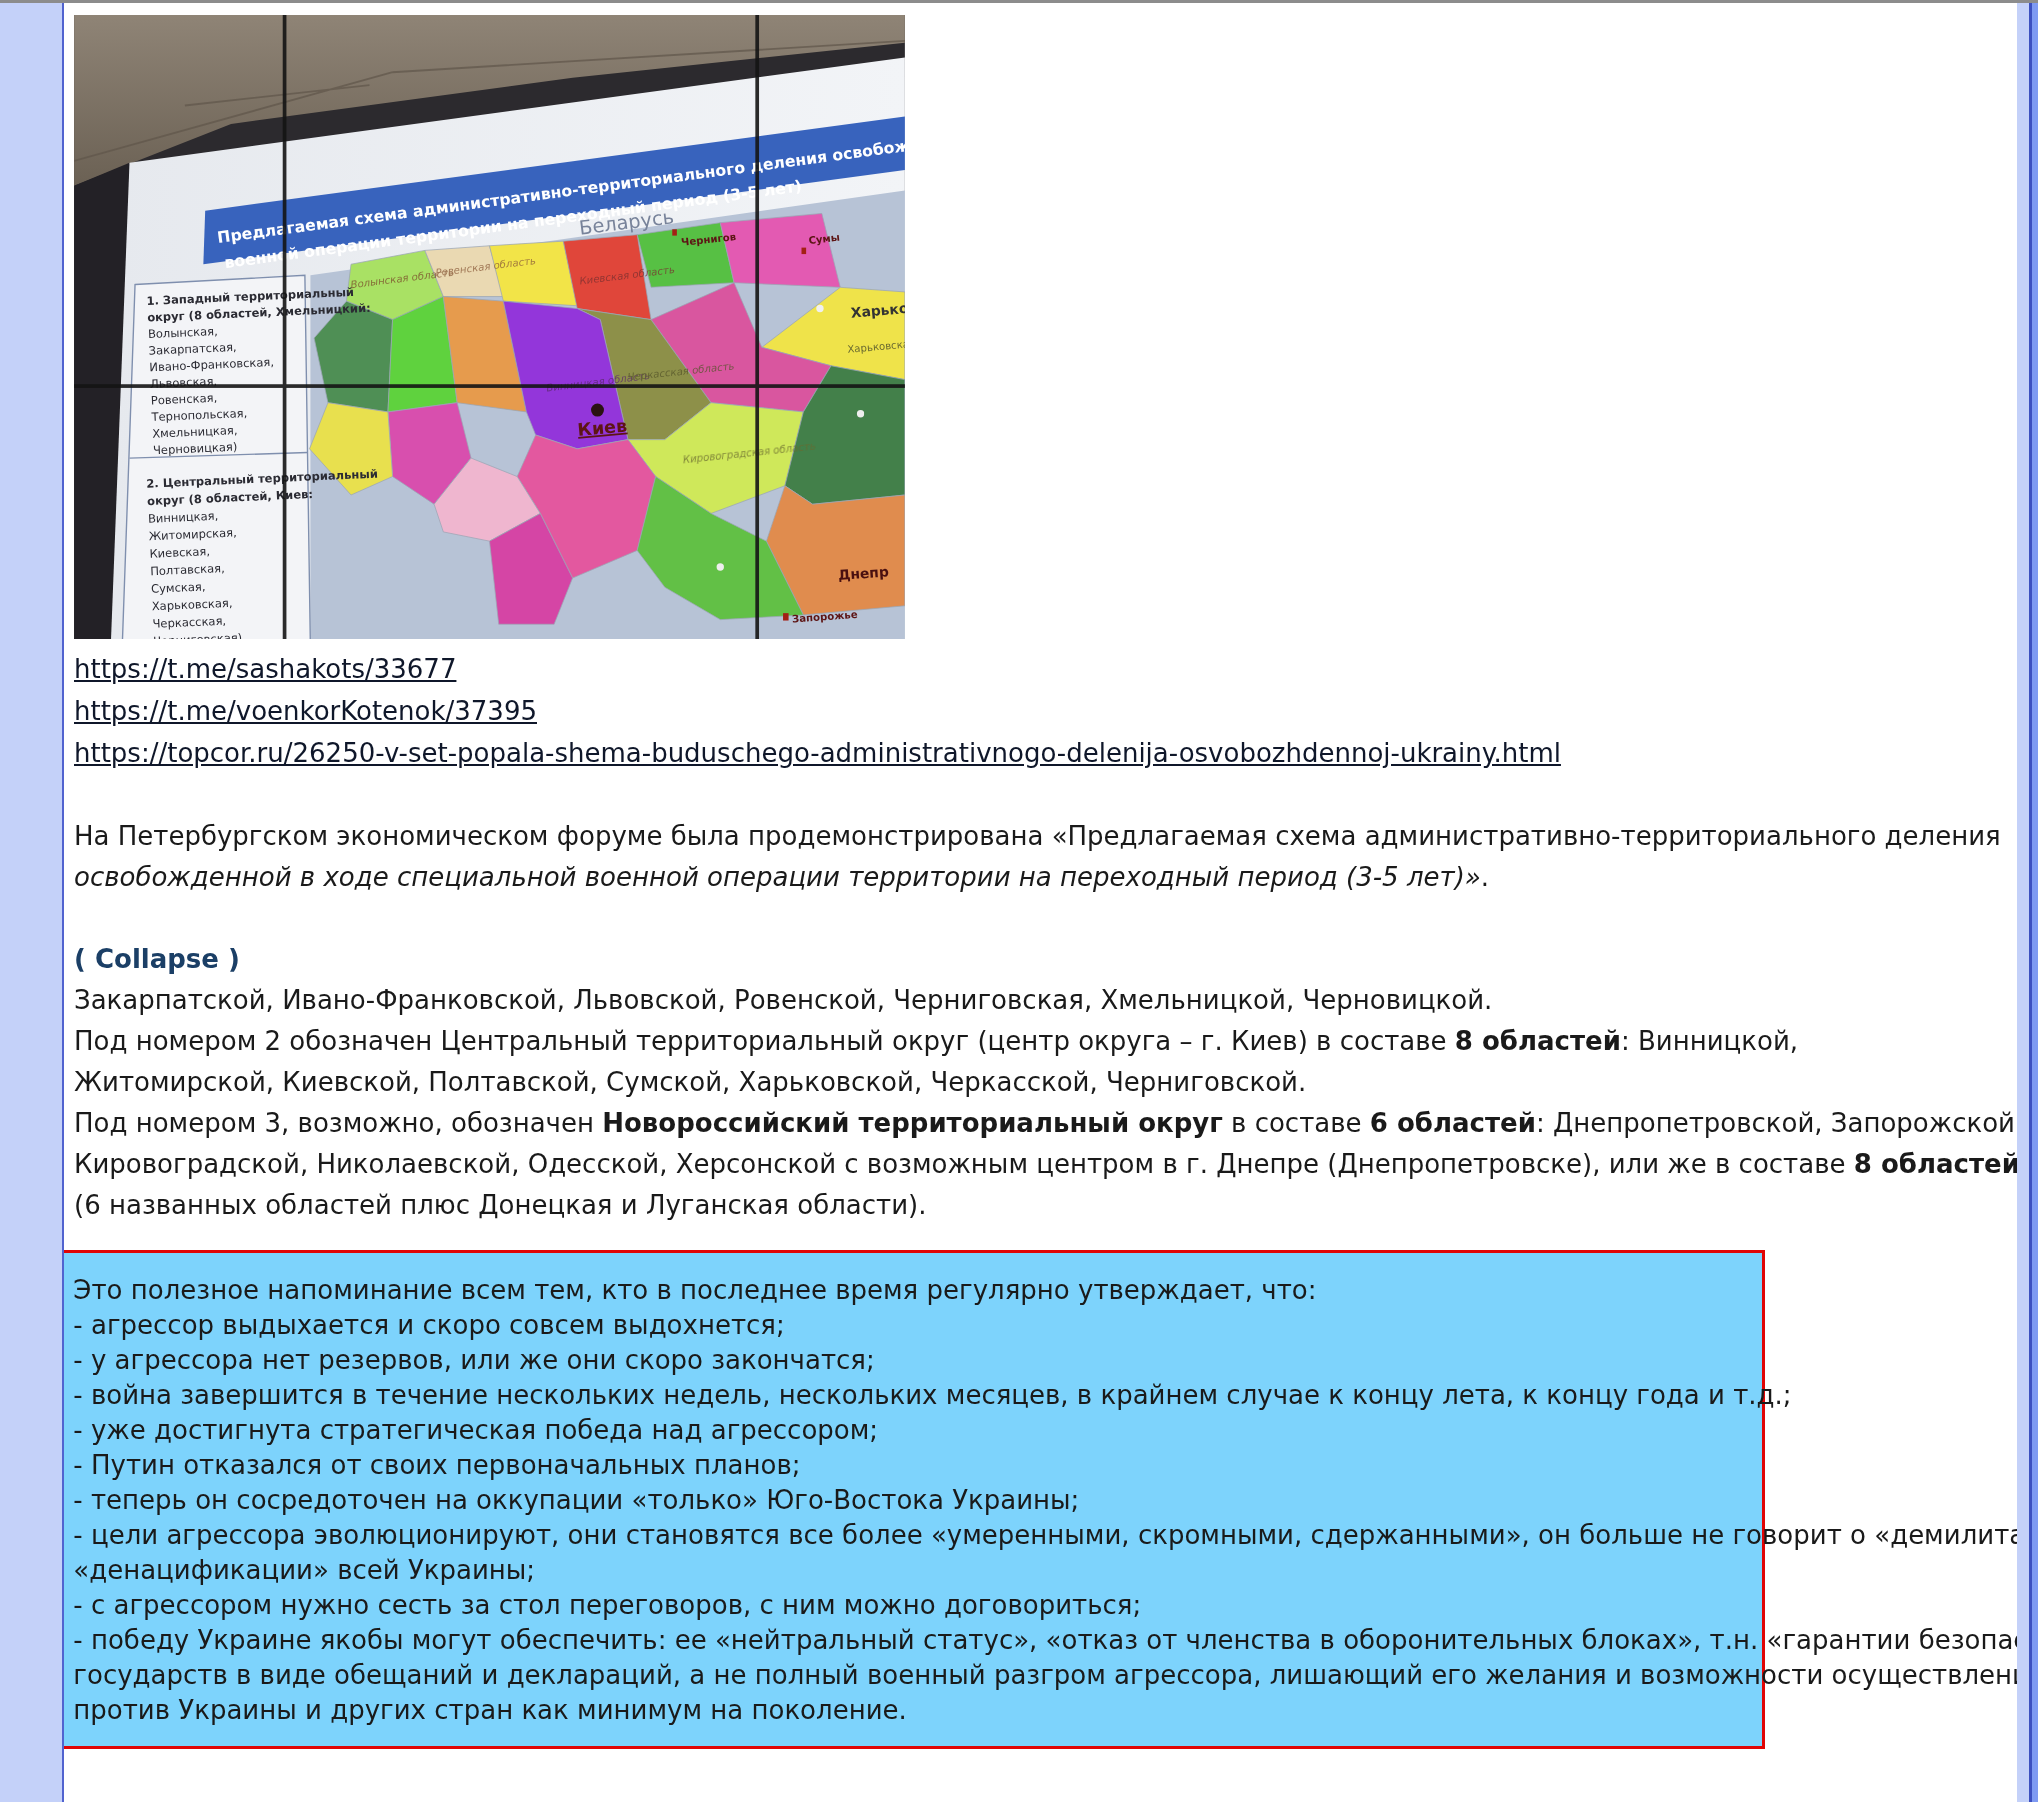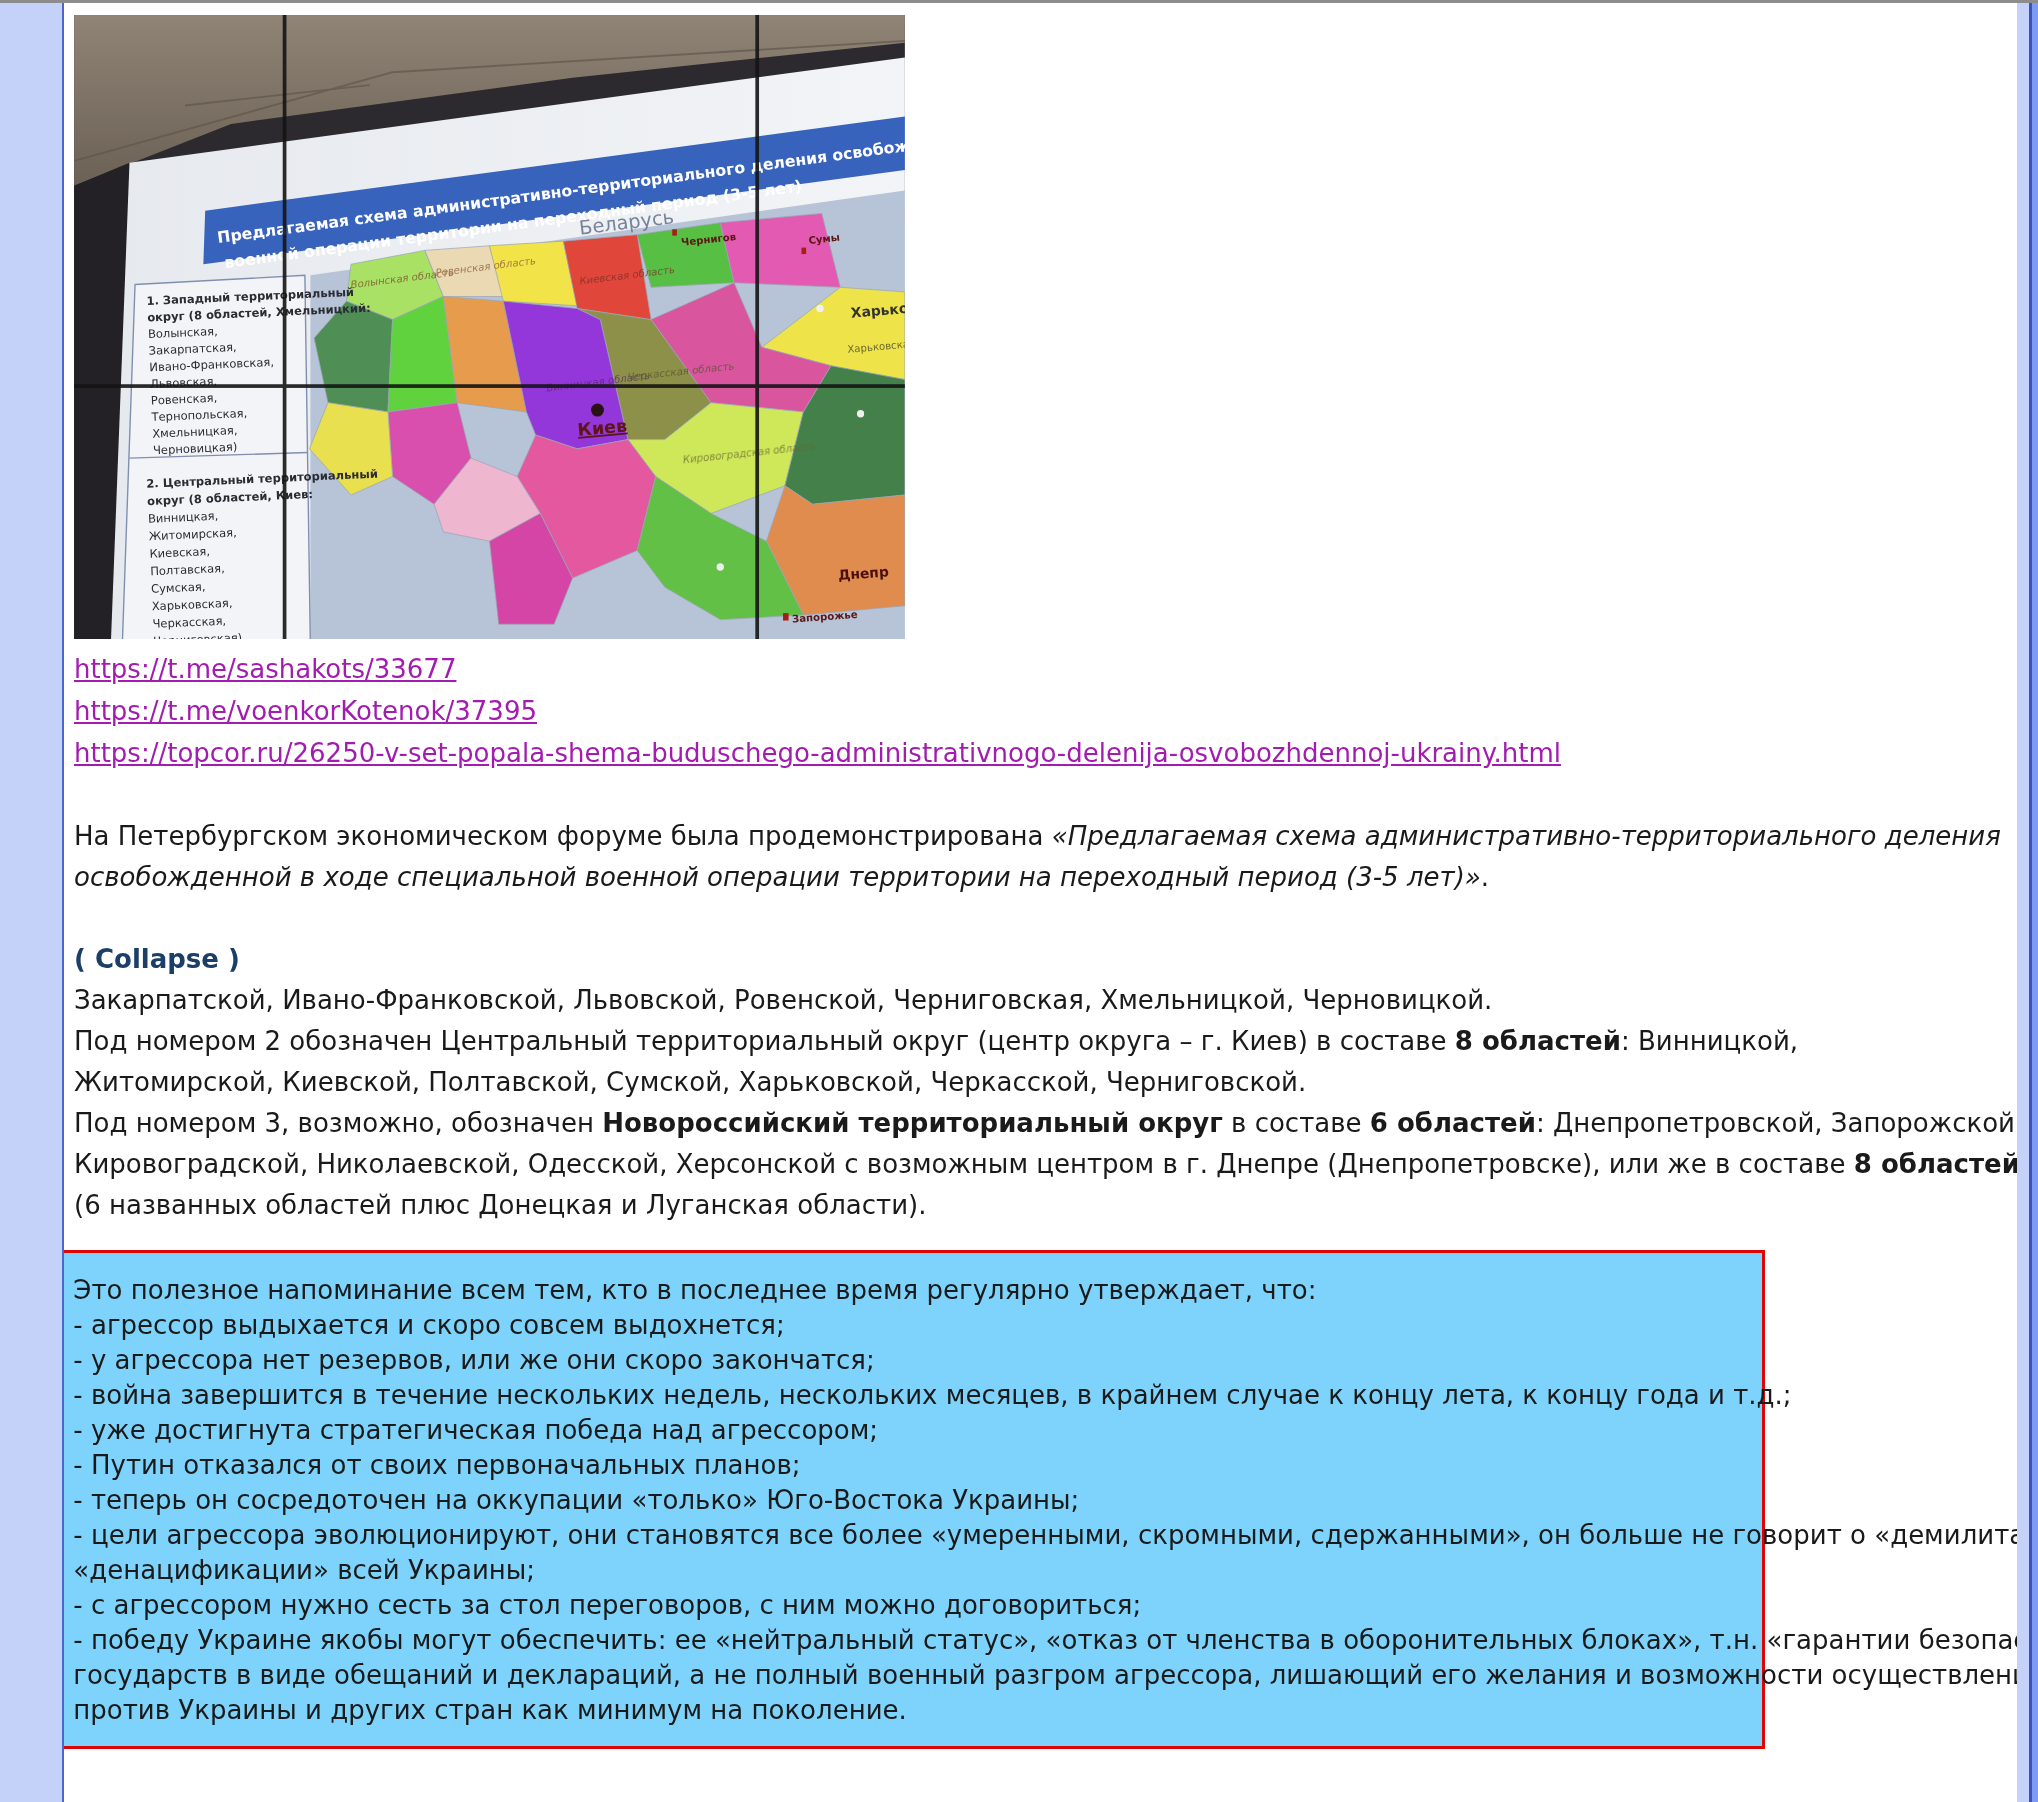--- a/index.html
+++ b/index.html
@@ -18,21 +18,21 @@
   .fr-line{width:2.8px;background:#3c50c0;}
   .fr-mid{flex:1;background:#7e9af2;}
 
   .content{margin-left:74px;width:1695px;}
 
   .photo{margin-top:14.8px;line-height:0;}
   .photo svg{display:block;}
   .svgtxt{font-family:"DejaVu Sans","Liberation Sans",sans-serif;}
 
   .links{margin-top:9.2px;font-size:26px;line-height:42px;}
-  .links a{color:#a21caf;text-decoration:underline;display:block;width:max-content;}
+  .links a{color:#0f172a;text-decoration:underline;display:block;width:max-content;}
 
   .intro{margin-top:42px;font-size:26px;line-height:41px;}
   .intro div{white-space:nowrap;}
 
   .districts{margin-top:41px;font-size:26px;line-height:41px;}
   .collapse-link{font-weight:bold;color:#1b3f66;cursor:pointer;width:max-content;}
   .seg-lines div{white-space:nowrap;}
 
   .redbox{
     margin:24px 0 0 -15.7px;
@@ -183,21 +183,21 @@
     </svg>
   </div>
 
   <div class="links">
     <a href="#">https://t.me/sashakots/33677</a>
     <a href="#">https://t.me/voenkorKotenok/37395</a>
     <a href="#">https://topcor.ru/26250-v-set-popala-shema-buduschego-administrativnogo-delenija-osvobozhdennoj-ukrainy.html</a>
   </div>
 
   <div class="intro seg-lines">
-      <div><span>На Петербургском экономическом форуме была продемонстрирована </span><span style="font-style: italic; text-align: right;">«Предлагаемая схема административно-территориального деления</span></div>
+      <div><span>На Петербургском экономическом форуме была продемонстрирована </span><span style=" text-align: right;">«Предлагаемая схема административно-территориального деления</span></div>
       <div><span style="font-style: italic;">освобожденной в ходе специальной военной операции территории на переходный период (3-5 лет)»</span><span>.</span></div>
     </div>
 
   <div class="districts">
     <div class="collapse-link">( Collapse )</div>
     <div class="seg-lines">
         <div><span>Закарпатской, Ивано-Франковской, Львовской, Ровенской, Черниговская, Хмельницкой, Черновицкой.</span></div>
         <div><span>Под номером 2 обозначен </span><span style="font-weight: normal;">Центральный территориальный округ (центр округа – г. Киев)</span><span> в составе </span><span style="font-weight: bold;">8 областей</span><span>: Винницкой,</span></div>
         <div><span>Житомирской, Киевской, Полтавской, Сумской, Харьковской, Черкасской, Черниговской.</span></div>
         <div><span>Под номером 3, возможно, обозначен </span><span style="font-weight: bold;">Новороссийский территориальный округ</span><span> в составе </span><span style="font-weight: bold;">6 областей</span><span>: Днепропетровской, Запорожской,</span></div>

